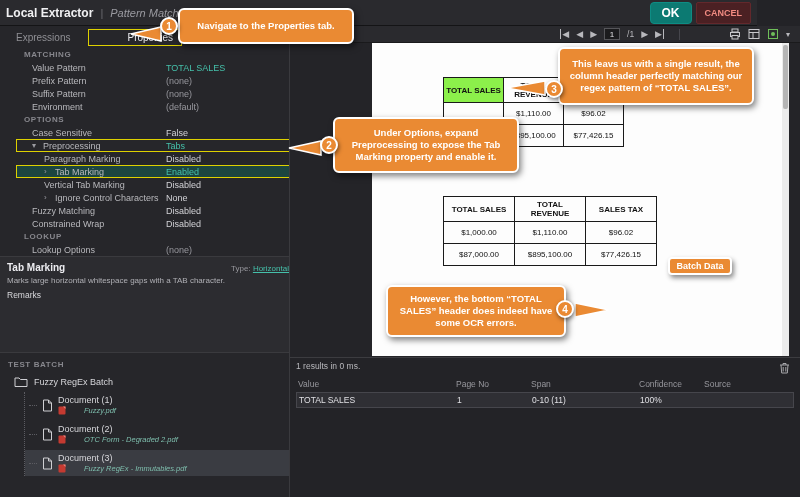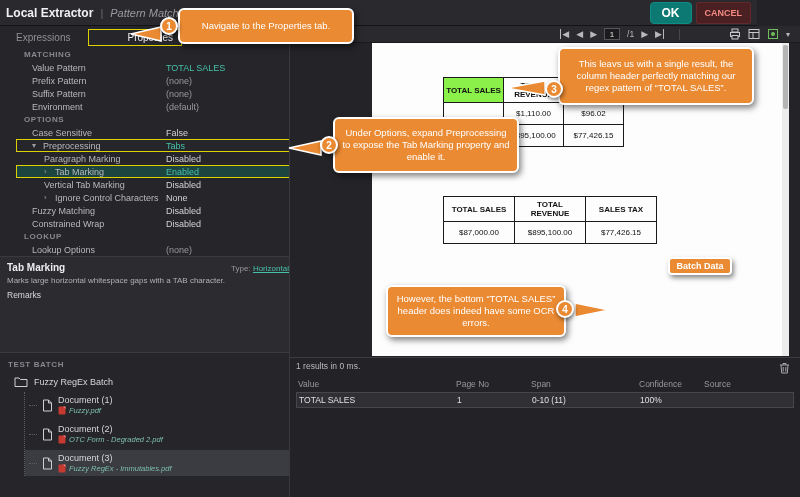--- a/index.html
+++ b/index.html
@@ -62,21 +62,21 @@
   .tb-title{font-size:8px;letter-spacing:.6px;color:#87878d;font-weight:bold;}
   .tb-icon{margin-left:auto;}
   .tree{padding:2px 0 0 10px;}
   .tree-item{display:flex;align-items:center;gap:6px;padding:2px 4px;}
   .tree-item .t-label{font-size:9px;color:#d6d6da;}
   .tree-children{margin-left:14px;border-left:1px dotted #5c5c62;padding-left:0;}
   .tree-doc{display:flex;align-items:center;gap:5px;padding:3px 4px;margin:3px 0;}
   .dash{width:8px;border-top:1px dotted #5c5c62;flex:0 0 8px;}
   .doc-labels{display:flex;flex-direction:column;gap:1px;}
   .doc-title{font-size:9px;color:#d6d6da;}
-  .doc-file{display:flex;align-items:center;gap:3px;font-size:7.5px;font-style:italic;color:#7fbfae;}
+  .doc-file{display:flex;align-items:center;gap:18px;font-size:7.5px;font-style:italic;color:#7fbfae;}
   .tree-doc.selected{background:#3a3c42;}
 
   
   .viewer{position:absolute;left:290px;top:26px;right:0;bottom:0;background:#242428;}
   .vtoolbar{position:absolute;left:0;top:0;right:0;height:17px;background:#2a2a2e;border-bottom:1px solid #1a1a1c;display:flex;align-items:center;justify-content:flex-end;gap:7px;padding-right:10px;font-size:9px;color:#b8b8bc;}
   .pg{cursor:pointer;display:inline-flex;align-items:center;}
   .pg.first{border-left:1px solid #b8b8bc;padding-left:1px;}
   .pg.last{border-right:1px solid #b8b8bc;padding-right:1px;}
   .pg-box{width:16px;height:12px;background:#1b1b1d;border:1px solid #56565a;color:#e0e0e4;font-size:8px;display:flex;align-items:center;justify-content:center;}
   .pg-of{font-size:8.5px;color:#b8b8bc;}
@@ -107,21 +107,21 @@
   .r-trash{position:absolute;right:10px;top:2px;cursor:pointer;}
   .r-head{position:absolute;left:6px;right:6px;top:21px;display:flex;font-size:8.5px;color:#97979d;}
   .r-row{position:absolute;left:6px;right:6px;top:34px;height:16px;display:flex;align-items:center;font-size:8.5px;color:#e0e0e4;background:#2f2f34;border:1px solid #46464c;}
   .rc-value{flex:0 0 160px;padding-left:2px;}
   .rc-page{flex:0 0 75px;}
   .rc-span{flex:0 0 108px;}
   .rc-conf{flex:0 0 65px;}
   .rc-src{flex:1;}
 
   
-  .callout{position:absolute;background:var(--callout-orange);border:2px solid #fff;border-radius:6px;color:#fff;font-size:9.5px;font-weight:normal;line-height:12px;text-align:center;display:flex;align-items:center;justify-content:center;padding:4px 6px;z-index:10;box-shadow:2px 3px 6px rgba(0,0,0,.5);}
+  .callout{position:absolute;background:var(--callout-orange);border:2px solid #fff;border-radius:6px;color:#fff;font-size:9.5px;font-weight:bold;line-height:12px;text-align:center;display:flex;align-items:center;justify-content:center;padding:4px 6px;z-index:10;box-shadow:2px 3px 6px rgba(0,0,0,.5);}
   .c1{left:178px;top:8px;width:176px;height:36px;}
   .c2{left:333px;top:117px;width:186px;height:56px;}
   .c3{left:558px;top:47px;width:196px;height:58px;}
   .c4{left:386px;top:285px;width:180px;height:52px;}
   .co-num{position:absolute;width:18px;height:18px;border-radius:50%;background:var(--callout-orange);border:2px solid #fff;color:#fff;font-size:10px;font-weight:bold;display:flex;align-items:center;justify-content:center;z-index:12;box-shadow:1px 2px 4px rgba(0,0,0,.5);}
   .n1{left:160px;top:17px;} .n2{left:320px;top:136px;} .n3{left:545px;top:80px;} .n4{left:556px;top:300px;}
   .co-arrow{position:absolute;z-index:11;}
   .a1{left:130px;top:25px;} .a2{left:288px;top:139px;} .a3{left:506px;top:79px;} .a4{left:574px;top:301px;}
 </style>
 </head>
@@ -420,20 +420,25 @@
         </table>
 
       <table class="doc-table t2">
         <tbody>
             <tr>
           <th>TOTAL SALES</th>
           <th>TOTAL REVENUE</th>
           <th>SALES TAX</th>
         </tr>
         <tr>
+          <td>$1,000.00</td>
+          <td>$1,110.00</td>
+          <td>$96.02</td>
+        </tr>
+        <tr>
           <td>$87,000.00</td>
           <td>$895,100.00</td>
           <td>$77,426.15</td>
         </tr>
       </tbody>
         </table>
 
       <div class="pg-scroll">
           <div class="pg-thumb"></div>
         </div>

